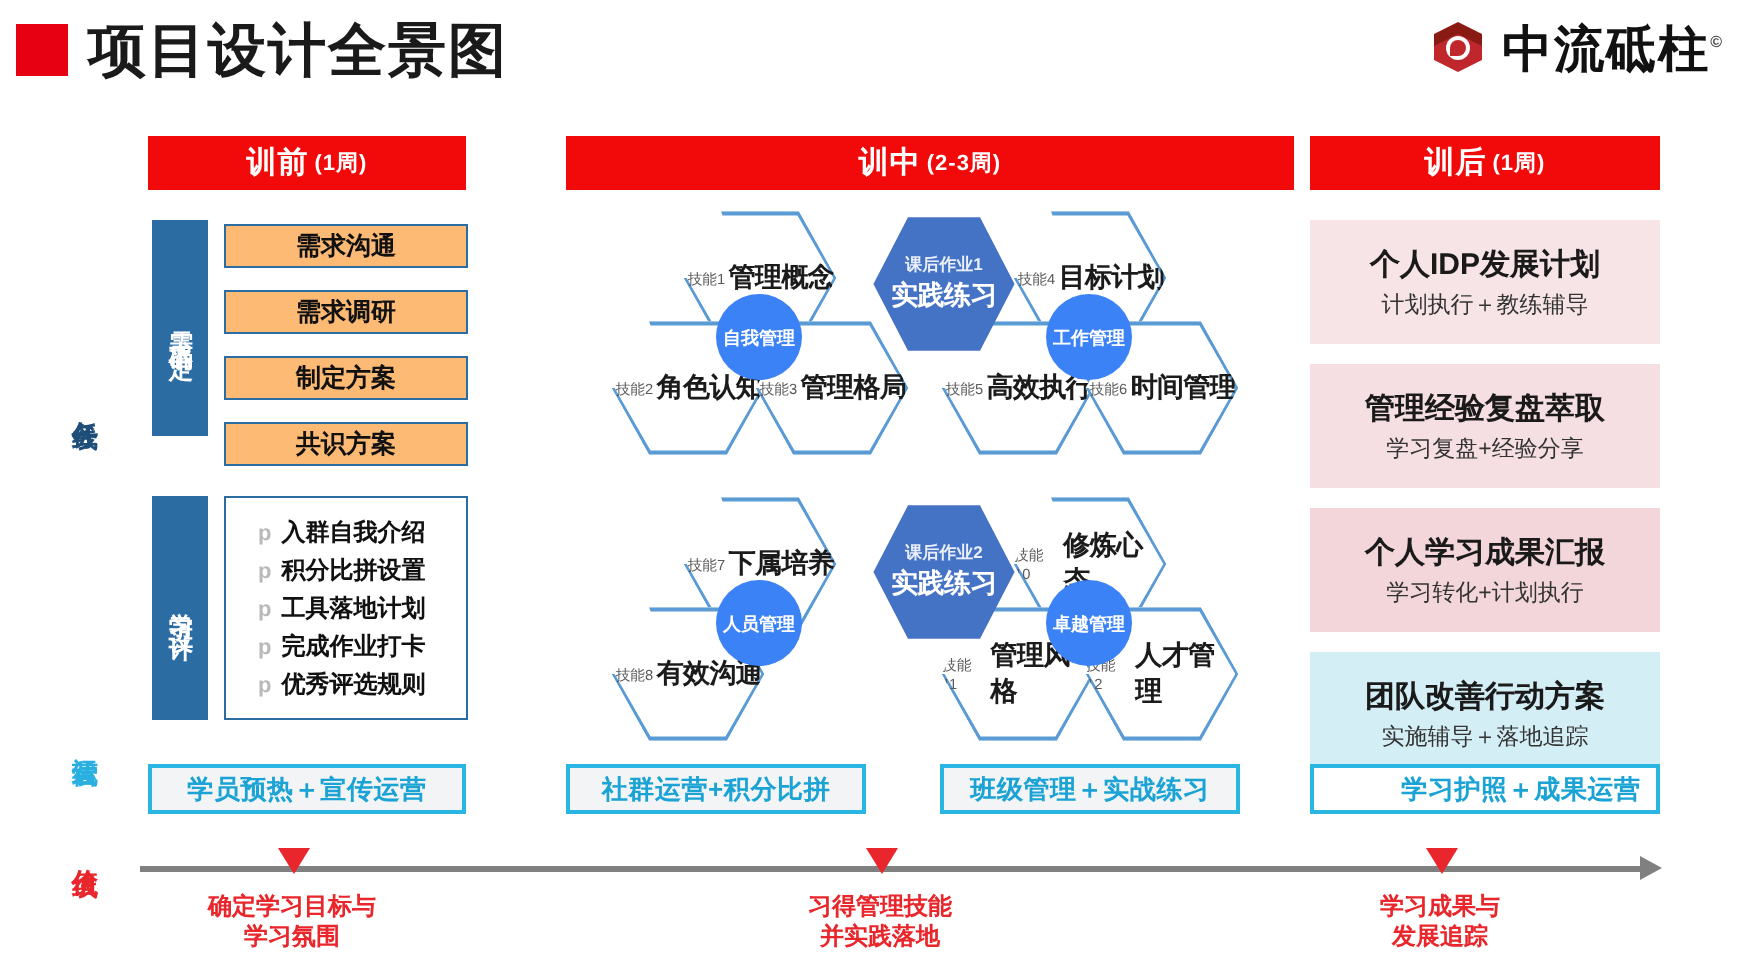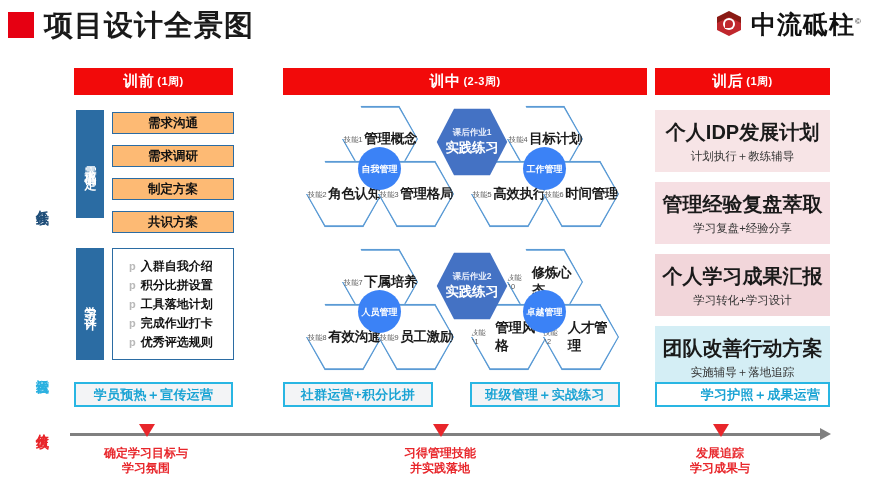--- a/index.html
+++ b/index.html
@@ -131,21 +131,21 @@
                     letter-spacing: -.3px; }
   #task-1 { left: 436px; top: 108px; }
   #task-2 { left: 436px; top: 252px; }
 
   
   .post-card {
     position: absolute; left: 655px; width: 175px; height: 62px;
     display: flex; flex-direction: column; align-items: center;
     justify-content: center; gap: 3px;
   }
-  .post-card .t { font-size: 20px; font-weight: bold; color: #1a1a1a; }
+  .post-card .t { font-size: 15px; font-weight: bold; color: #1a1a1a; }
   .post-card .s { font-size: 11.5px; color: #333; }
   #post-1 { top: 110px; background: #f7e4e6; }
   #post-2 { top: 182px; background: #f6dfe3; }
   #post-3 { top: 254px; background: #f2d6da; }
   #post-4 { top: 326px; background: #d4eef5; }
 
   
   .op-box {
     position: absolute; top: 382px; height: 25px;
     border: 2px solid #29b6e3; background: #f3f4f6;
@@ -283,24 +283,20 @@
 
 <div class="hexgroup" id="hg-3">
   <div class="hex top">
     <span class="num">技能7</span>
     <span class="name">下属培养</span>
   </div>
   <div class="hex bl">
     <span class="num">技能8</span>
     <span class="name">有效沟通</span>
   </div>
-  <div class="hex br">
-    <span class="num">技能9</span>
-    <span class="name">员工激励</span>
-  </div>
   <div class="hex-core">人员管理</div>
 </div>
 
 <div class="hexgroup" id="hg-4">
   <div class="hex top">
     <span class="num">技能10</span>
     <span class="name">修炼心态</span>
   </div>
   <div class="hex bl">
     <span class="num">技能11</span>
@@ -325,21 +321,21 @@
 <div class="post-card" id="post-1">
   <span class="t">个人IDP发展计划</span>
   <span class="s">计划执行＋教练辅导</span>
 </div>
 <div class="post-card" id="post-2">
   <span class="t">管理经验复盘萃取</span>
   <span class="s">学习复盘+经验分享</span>
 </div>
 <div class="post-card" id="post-3">
   <span class="t">个人学习成果汇报</span>
-  <span class="s">学习转化+学习设计</span>
+  <span class="s">学习转化+计划执行</span>
 </div>
 <div class="post-card" id="post-4">
   <span class="t">团队改善行动方案</span>
   <span class="s">实施辅导＋落地追踪</span>
 </div>
 
 <div class="op-box" id="op-1">学员预热＋宣传运营</div>
 <div class="op-box" id="op-2">社群运营+积分比拼</div>
 <div class="op-box" id="op-3">班级管理＋实战练习</div>
 <div class="op-box" id="op-4">学习护照＋成果运营</div>
@@ -357,16 +353,16 @@
 <div class="milestone" id="ms-2">
   <div class="marker"></div>
   <div class="cap">
     <div>习得管理技能</div>
     <div>并实践落地</div>
   </div>
 </div>
 <div class="milestone" id="ms-3">
   <div class="marker"></div>
   <div class="cap">
+    <div>学习成果与</div>
     <div>发展追踪</div>
-    <div>学习成果与</div>
   </div>
 </div>
 
 </body></html>

